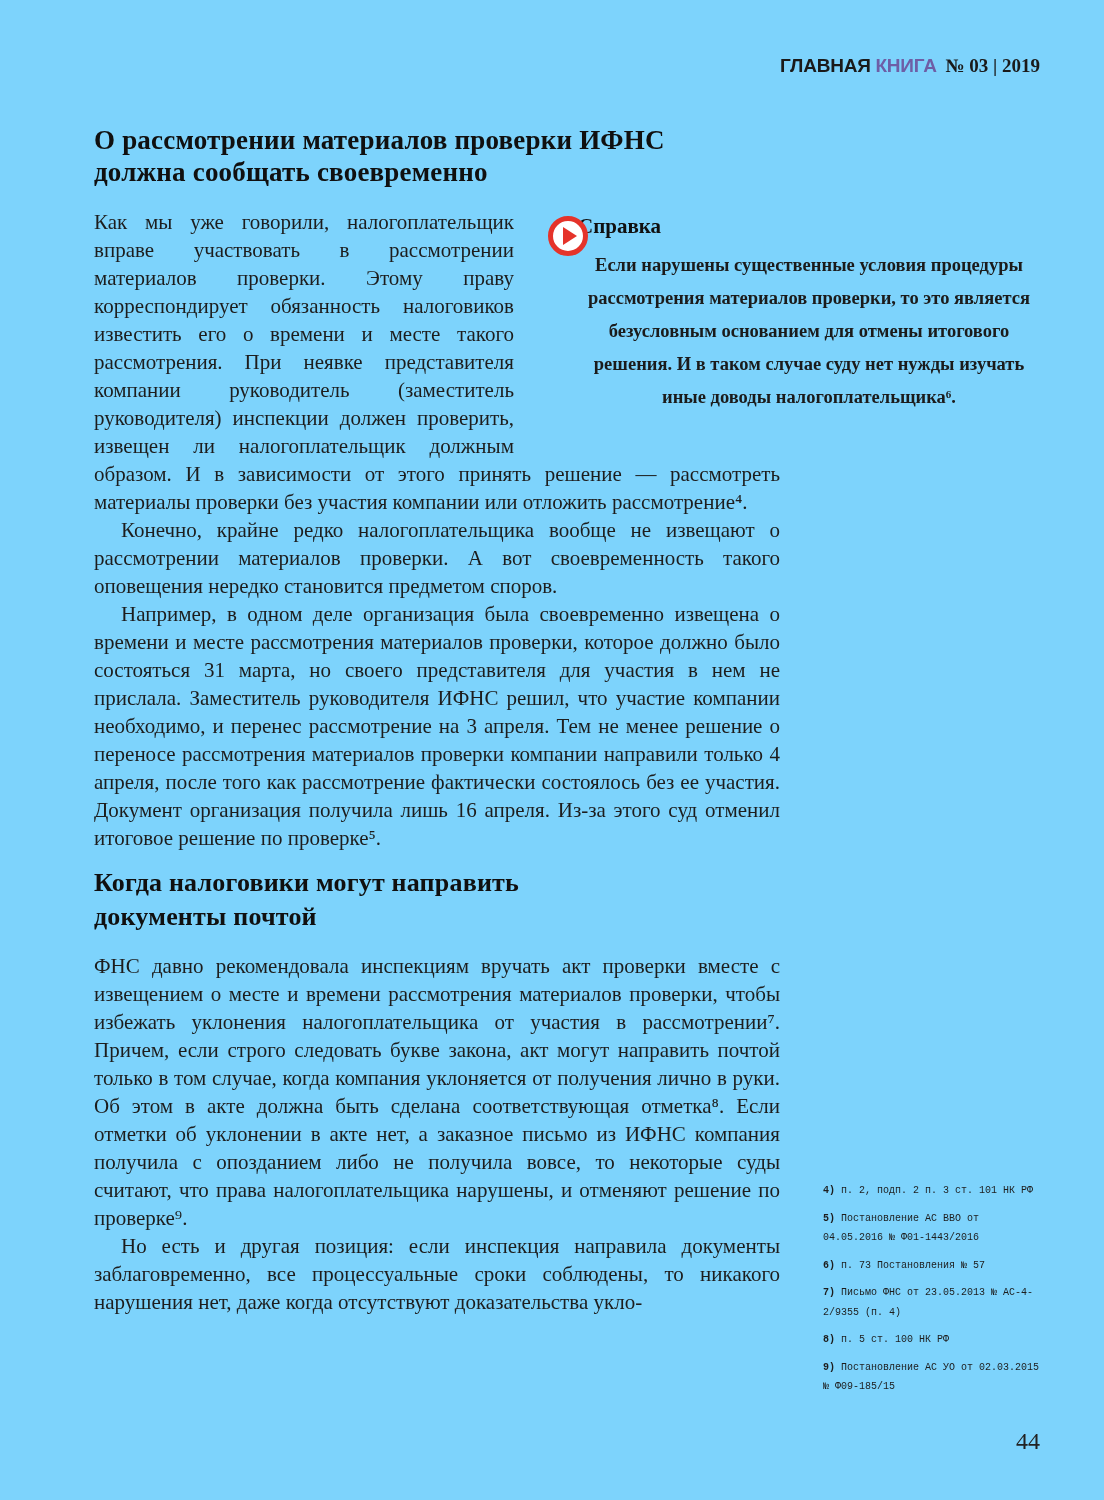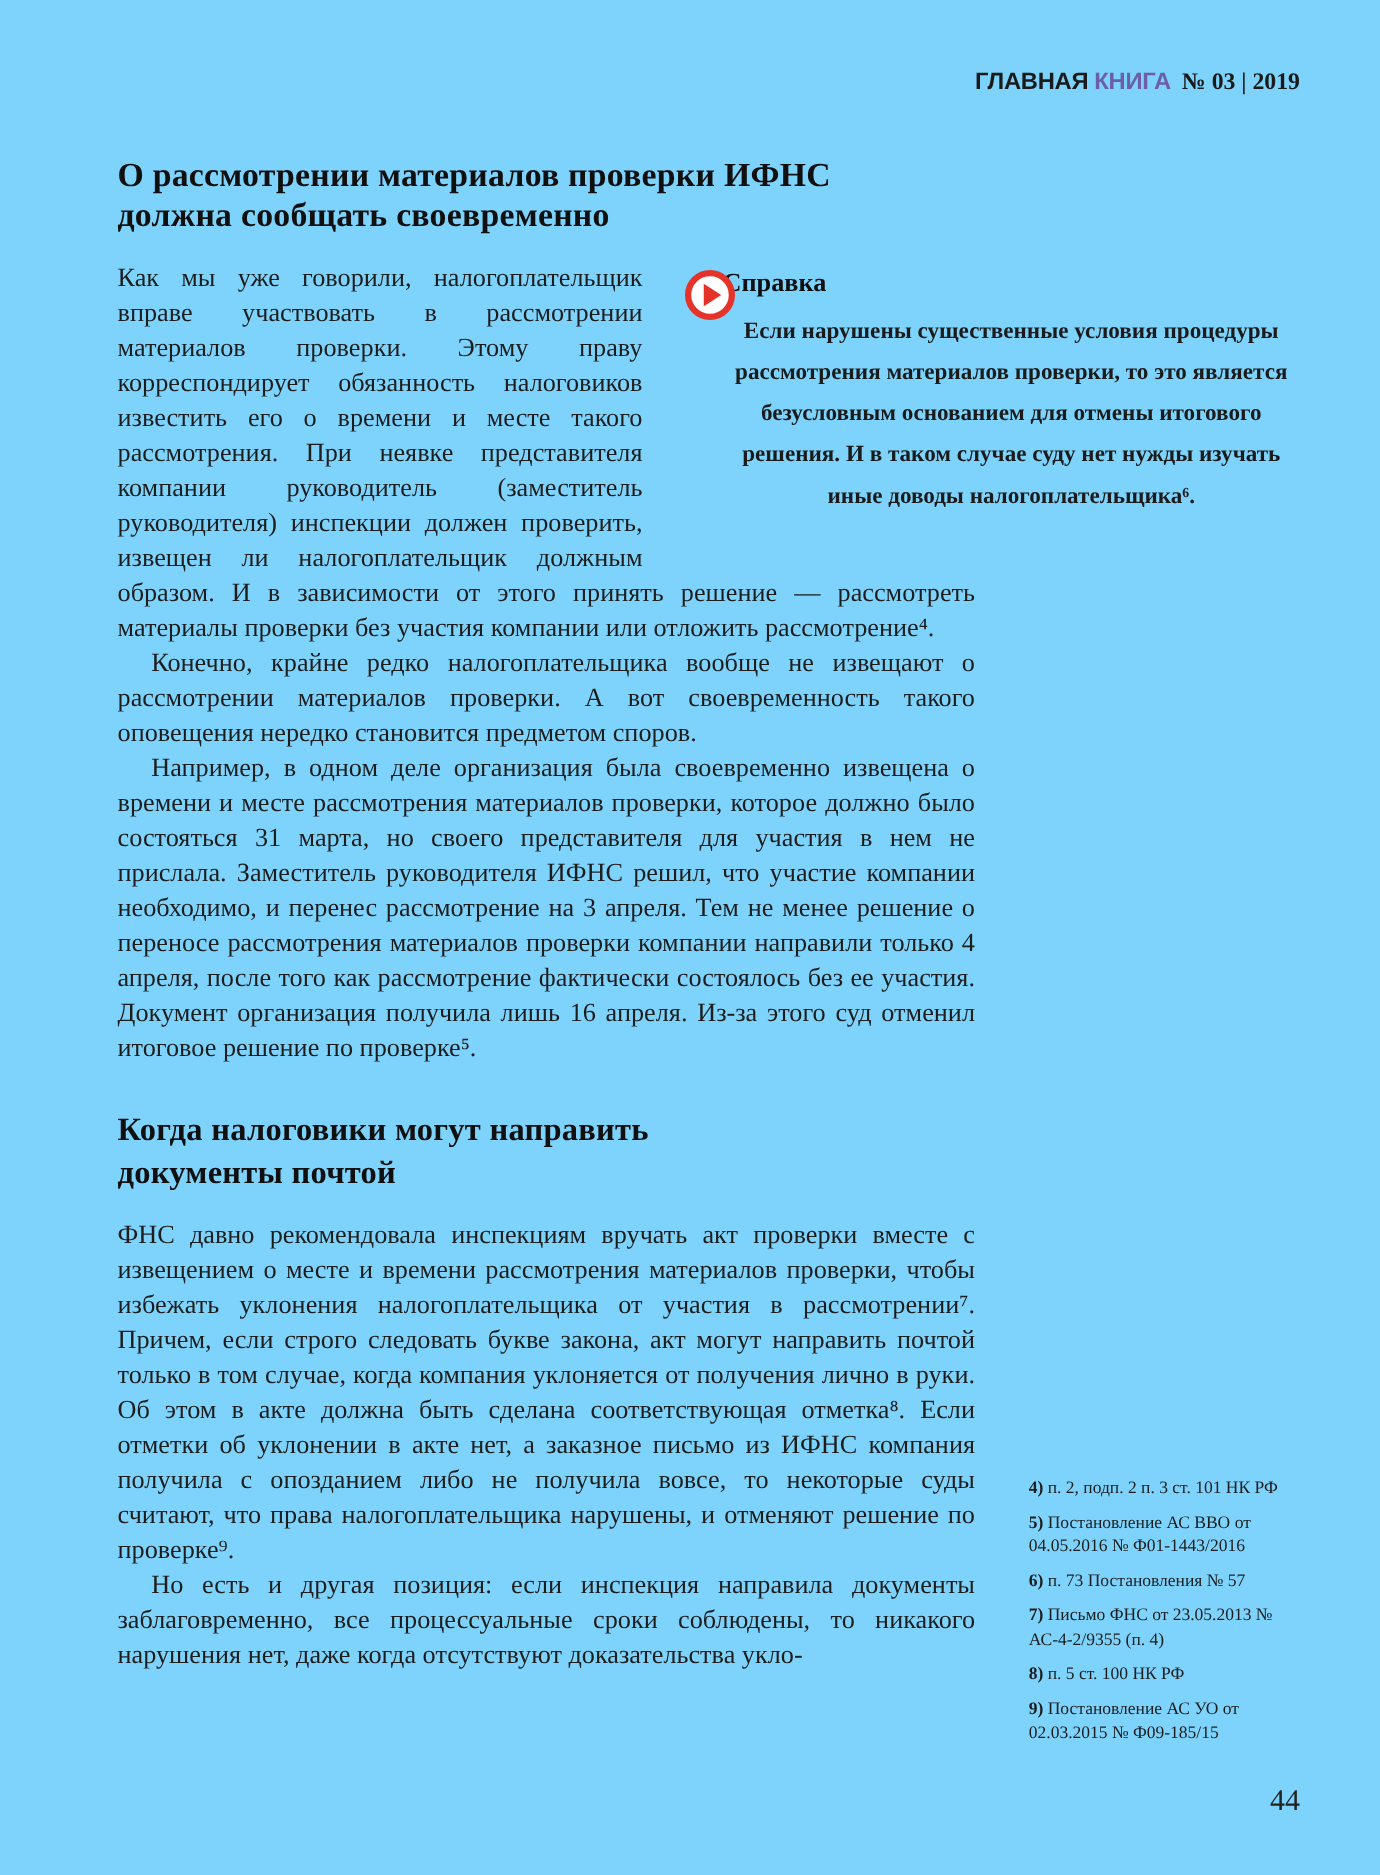--- a/index.html
+++ b/index.html
@@ -24,21 +24,21 @@
   
   .article{
     position:absolute;left:94px;top:124px;width:686px;
   }
   h1.article-title{
     margin:0 0 20px 0;
     font-size:27px;line-height:32px;font-weight:bold;color:#101010;
     white-space:pre-line;letter-spacing:0.2px;
   }
   h2.section-title{
-    margin:35px 0 18px 0;
+    margin:14px 0 18px 0;
     font-size:26px;line-height:34px;font-weight:bold;color:#101010;
     white-space:pre-line;letter-spacing:0.2px;
   }
   p.body{
     margin:0;font-size:21px;line-height:28px;text-align:justify;color:#1d1d1d;
   }
   p.indent{text-indent:27px;}
   
   .sprav-spacer{float:right;width:266px;height:252px;}
   
@@ -59,21 +59,21 @@
   .sprav-content{margin-left:32px;}
   .sprav-title{
     font-size:21px;font-weight:bold;color:#101010;margin:2px 0 10px 0;
   }
   .sprav-text{
     font-size:18.5px;line-height:33px;font-weight:bold;color:#1b1b1b;text-align:center;
   }
   
   .footnotes{
     position:absolute;left:823px;top:1181px;width:222px;
-    font-size:14px;line-height:19.5px;color:#1d1d1d;
+    font-size:10px;line-height:19.5px;color:#1d1d1d;font-family:Liberation Mono, monospace;
   }
   .fn{margin-bottom:8px;}
   .fn-num{font-weight:bold;}
   
   .page-number{
     position:absolute;top:1428px;right:64px;
     font-size:24px;color:#222222;
   }
 </style>
 </head>

